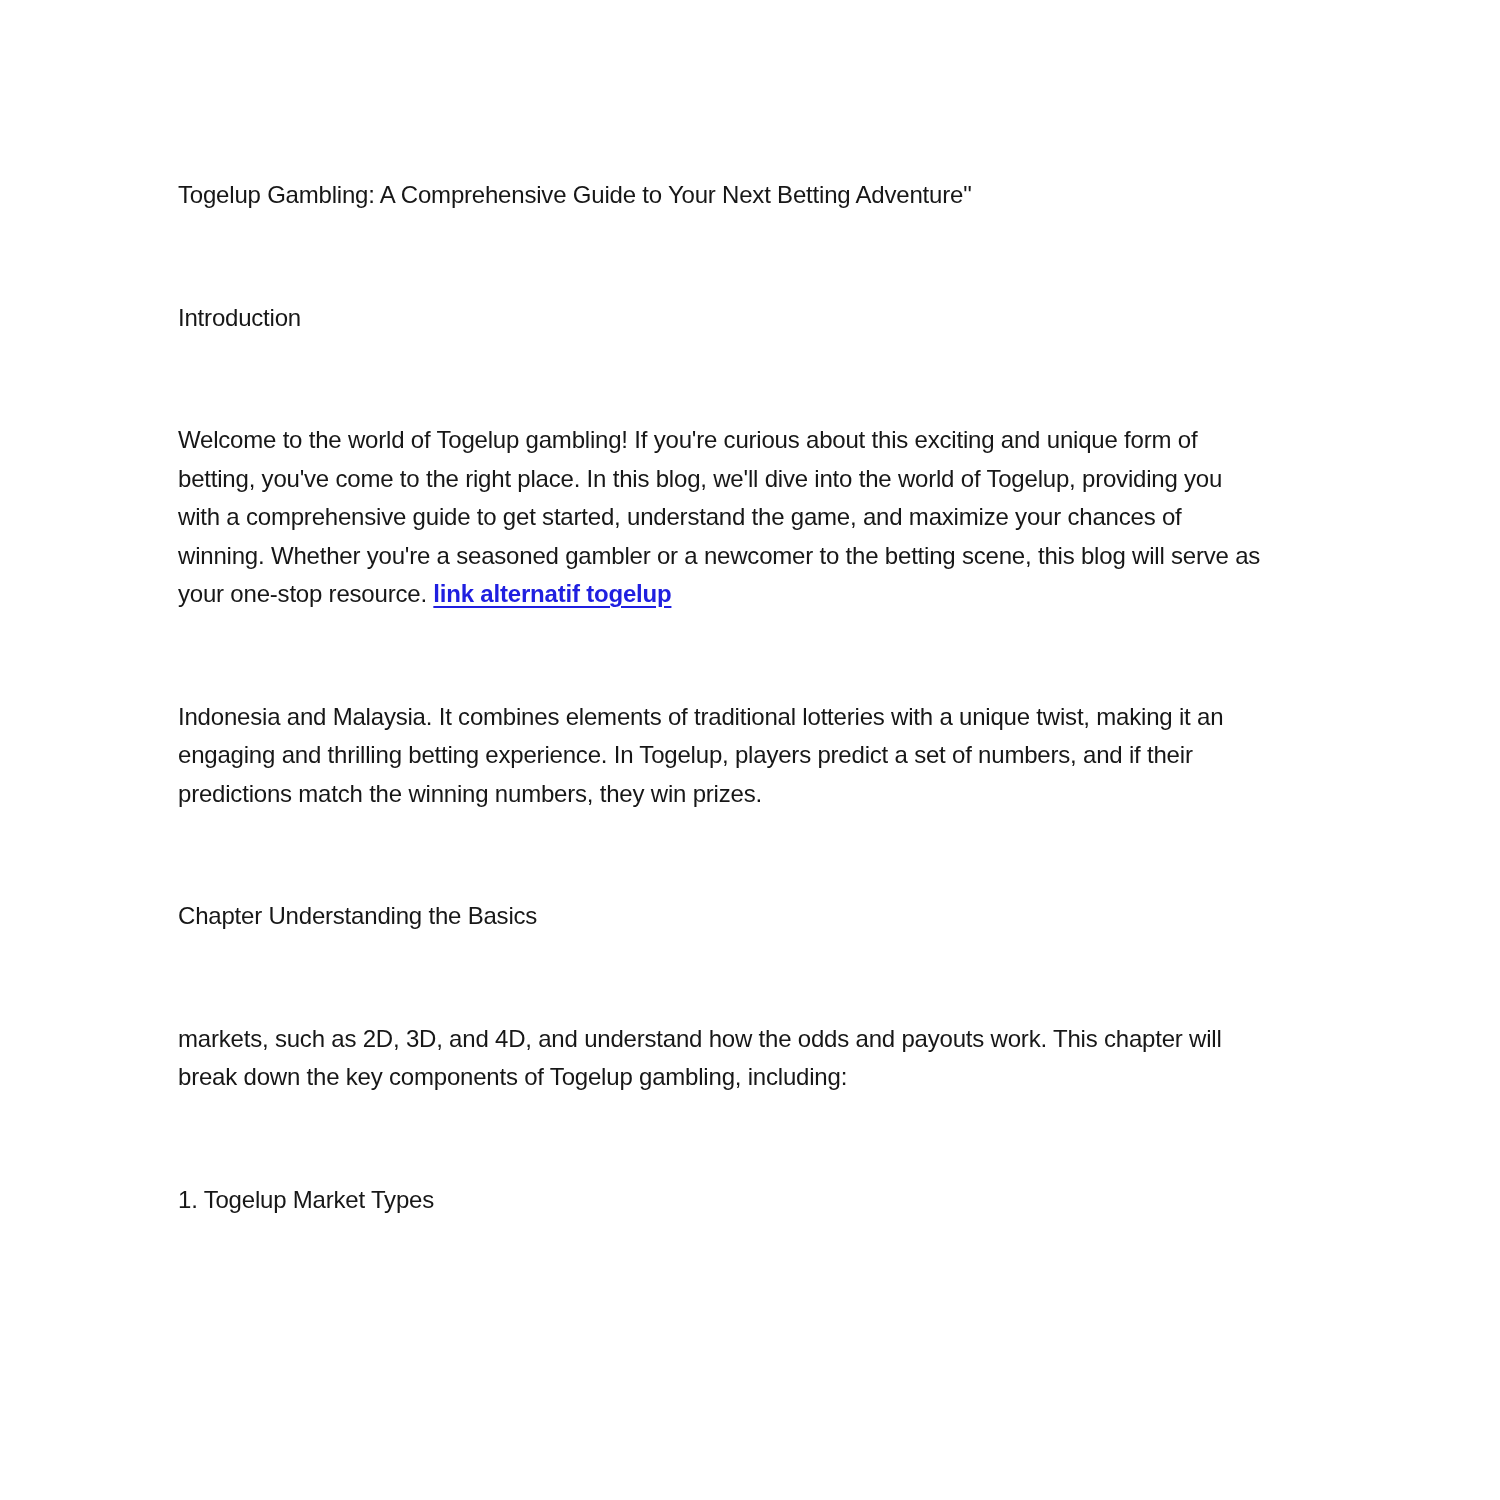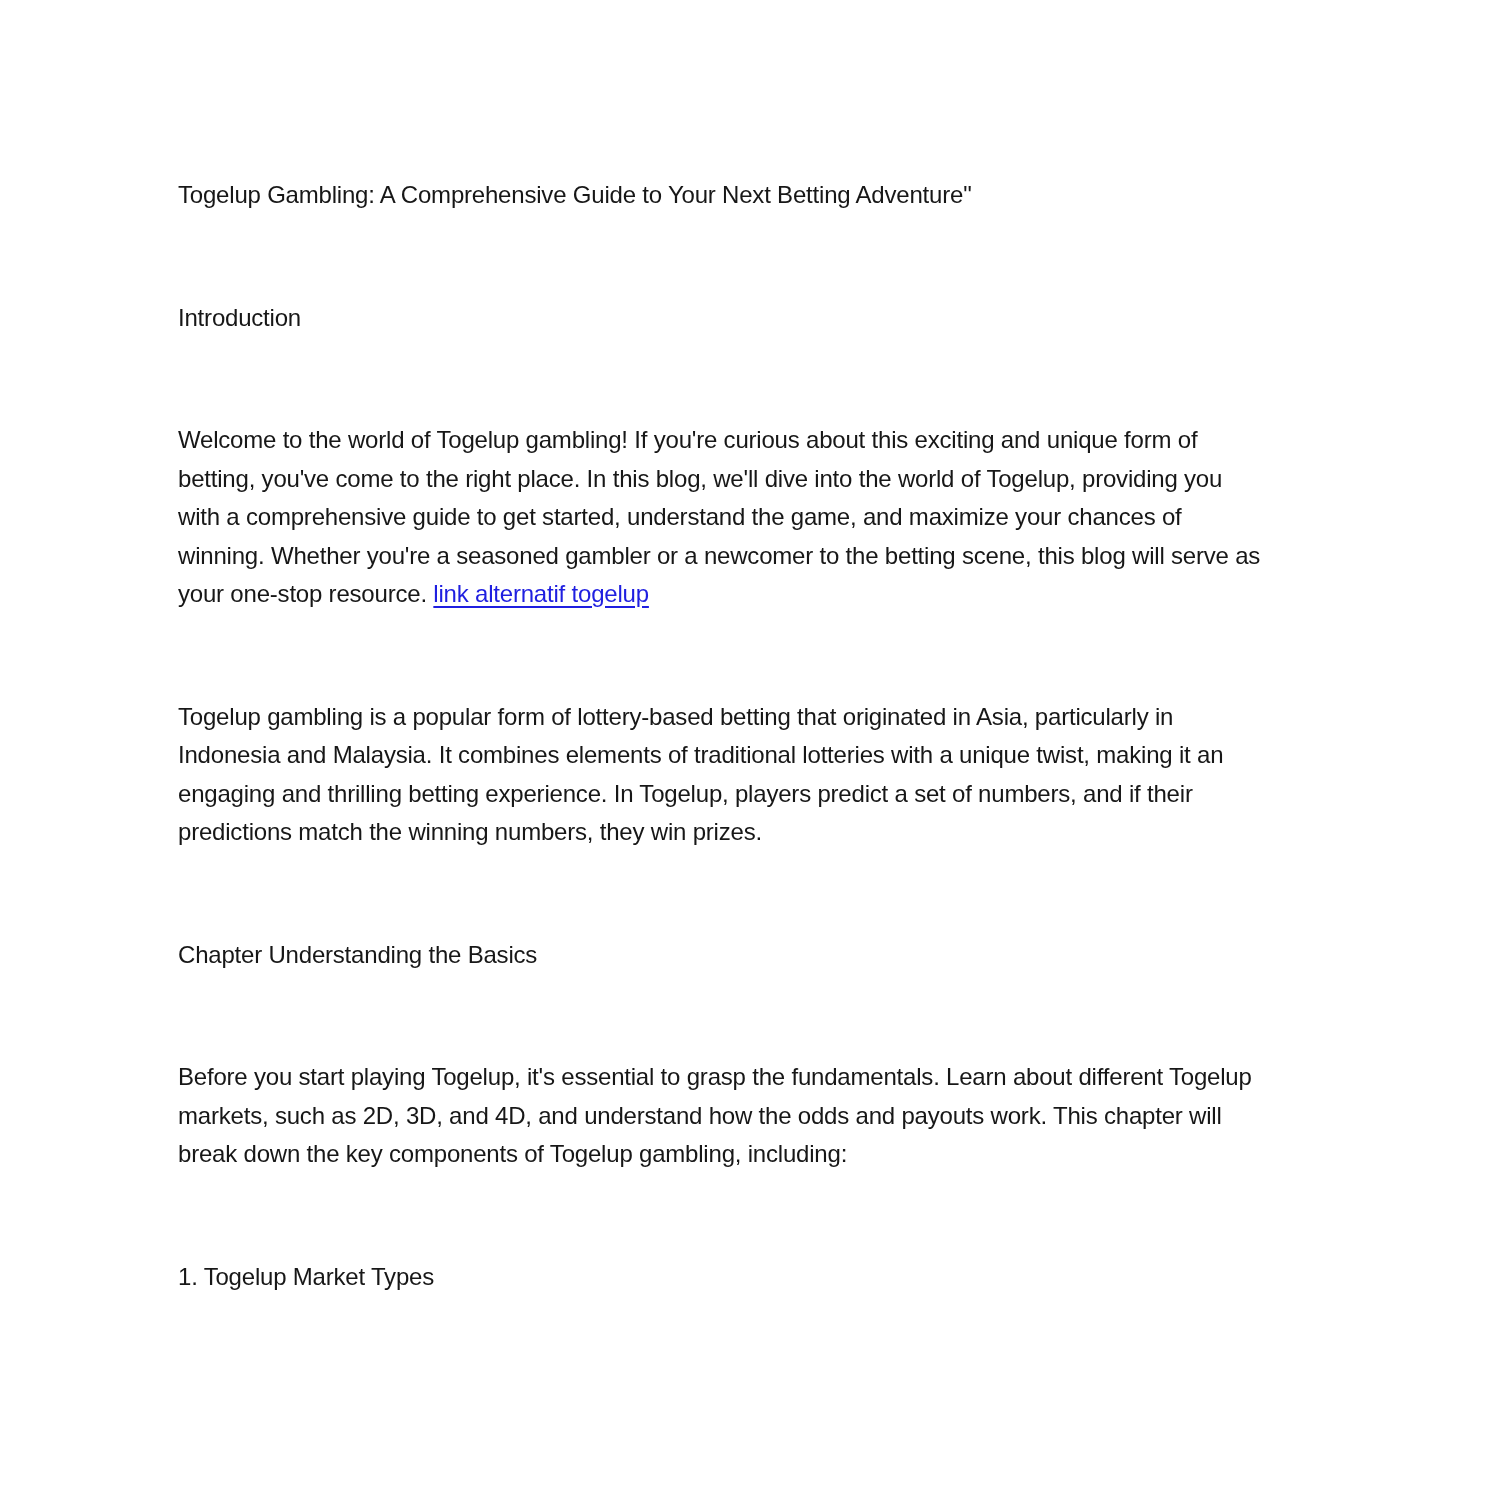--- a/index.html
+++ b/index.html
@@ -24,45 +24,44 @@
   .block { margin: 0 0 84px 0; }
   .block:last-child { margin-bottom: 0; }
   .heading { white-space: nowrap; }
   .paragraph .line { white-space: nowrap; }
   .list .list-item { white-space: nowrap; margin: 0 0 24px 0; }
   .list .list-item:last-child { margin-bottom: 0; }
   a.doc-link {
     text-decoration: underline;
     text-underline-offset: 4px;
     cursor: pointer;
+    font-weight: bold;
   }
 </style>
 </head>
 <body>
 
 <div class="page" style="background: rgb(255, 255, 255); color: rgb(23, 23, 23);">
   <div id="doc-body">
       <div class="block heading">Togelup Gambling: A Comprehensive Guide to Your Next Betting Adventure"</div>
       <div class="block heading">Introduction</div>
       <div class="block paragraph">
         <div class="line"><span>Welcome to the world of Togelup gambling! If you're curious about this exciting and unique form of</span></div>
         <div class="line"><span>betting, you've come to the right place. In this blog, we'll dive into the world of Togelup, providing you</span></div>
         <div class="line"><span>with a comprehensive guide to get started, understand the game, and maximize your chances of</span></div>
         <div class="line"><span>winning. Whether you're a seasoned gambler or a newcomer to the betting scene, this blog will serve as</span></div>
         <div class="line"><span>your one-stop resource. </span><a class="doc-link" href="#" style="color: rgb(31, 31, 224);">link alternatif togelup</a></div>
       </div>
       <div class="block paragraph">
-        <div class="line"><span>Togelup gambling is a popular form of lottery-based betting that originated in Asia, particularly in</span></div>
         <div class="line"><span>Indonesia and Malaysia. It combines elements of traditional lotteries with a unique twist, making it an</span></div>
         <div class="line"><span>engaging and thrilling betting experience. In Togelup, players predict a set of numbers, and if their</span></div>
         <div class="line"><span>predictions match the winning numbers, they win prizes.</span></div>
       </div>
       <div class="block heading">Chapter Understanding the Basics</div>
       <div class="block paragraph">
-        <div class="line"><span>Before you start playing Togelup, it's essential to grasp the fundamentals. Learn about different Togelup</span></div>
         <div class="line"><span>markets, such as 2D, 3D, and 4D, and understand how the odds and payouts work. This chapter will</span></div>
         <div class="line"><span>break down the key components of Togelup gambling, including:</span></div>
       </div>
       <div class="block list">
         <div class="list-item">1. Togelup Market Types</div>
       </div>
     </div>
 </div>
 
 </body></html>

